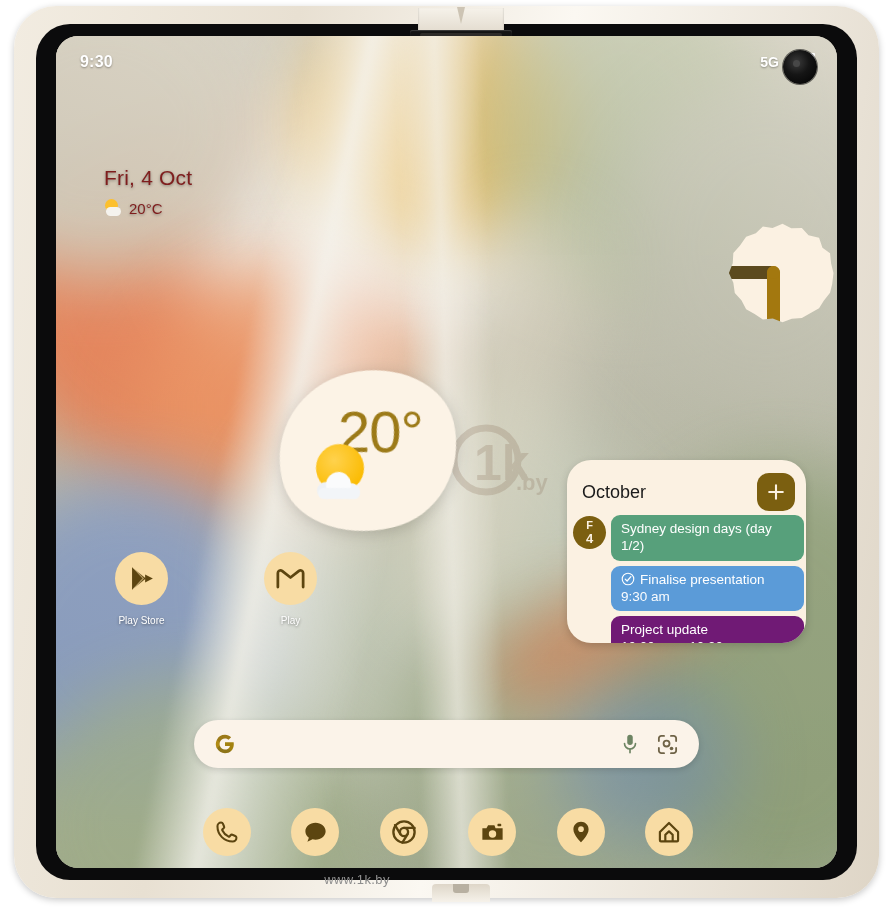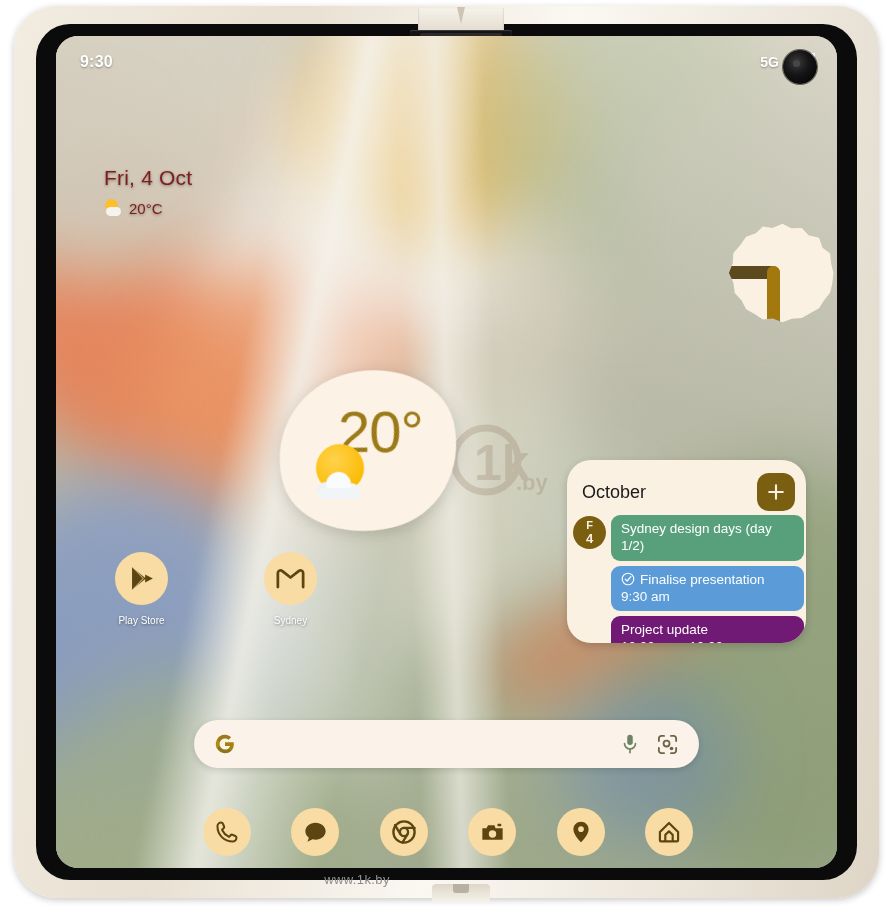--- a/index.html
+++ b/index.html
@@ -400,21 +400,21 @@
           </svg>
         </span>
         <span class="app-lbl">Play Store</span>
       </div>
       <div class="app">
         <span class="app-ic">
           <svg width="31" height="31" viewBox="0 0 26 26">
             <path d="M2.4 20.2 V8.4 a2.2 2.2 0 0 1 3.5 -1.8 L13 12.2 L20.1 6.6 a2.2 2.2 0 0 1 3.5 1.8 V20.2" fill="none" stroke="#5c4510" stroke-width="2.3" stroke-linejoin="round" stroke-linecap="round"></path>
           </svg>
         </span>
-        <span class="app-lbl">Sydney</span>
+        <span class="app-lbl">Play</span>
       </div>
     </div>
 
     <div id="search-bar">
       <span class="sb-ic">
         <svg width="22" height="22" viewBox="0 0 24 24">
           <path fill="#a3820f" d="M21.6 12.2c0-.7-.06-1.4-.18-2.05H12v3.9h5.4a4.6 4.6 0 0 1-2 3.02v2.5h3.23c1.9-1.74 2.97-4.3 2.97-7.37z"></path>
           <path fill="#8e7518" d="M12 22c2.7 0 4.96-.9 6.62-2.43l-3.23-2.5c-.9.6-2.05.96-3.39.96-2.6 0-4.8-1.76-5.6-4.12H3.06v2.58A10 10 0 0 0 12 22z"></path>
           <path fill="#b08a14" d="M6.4 13.9a6 6 0 0 1 0-3.83V7.5H3.06a10 10 0 0 0 0 9l3.34-2.6z"></path>
           <path fill="#9c7a18" d="M12 5.95c1.47 0 2.79.5 3.83 1.5l2.86-2.86C16.95 2.98 14.7 2 12 2A10 10 0 0 0 3.06 7.5L6.4 10.1c.8-2.37 3-4.15 5.6-4.15z"></path>

